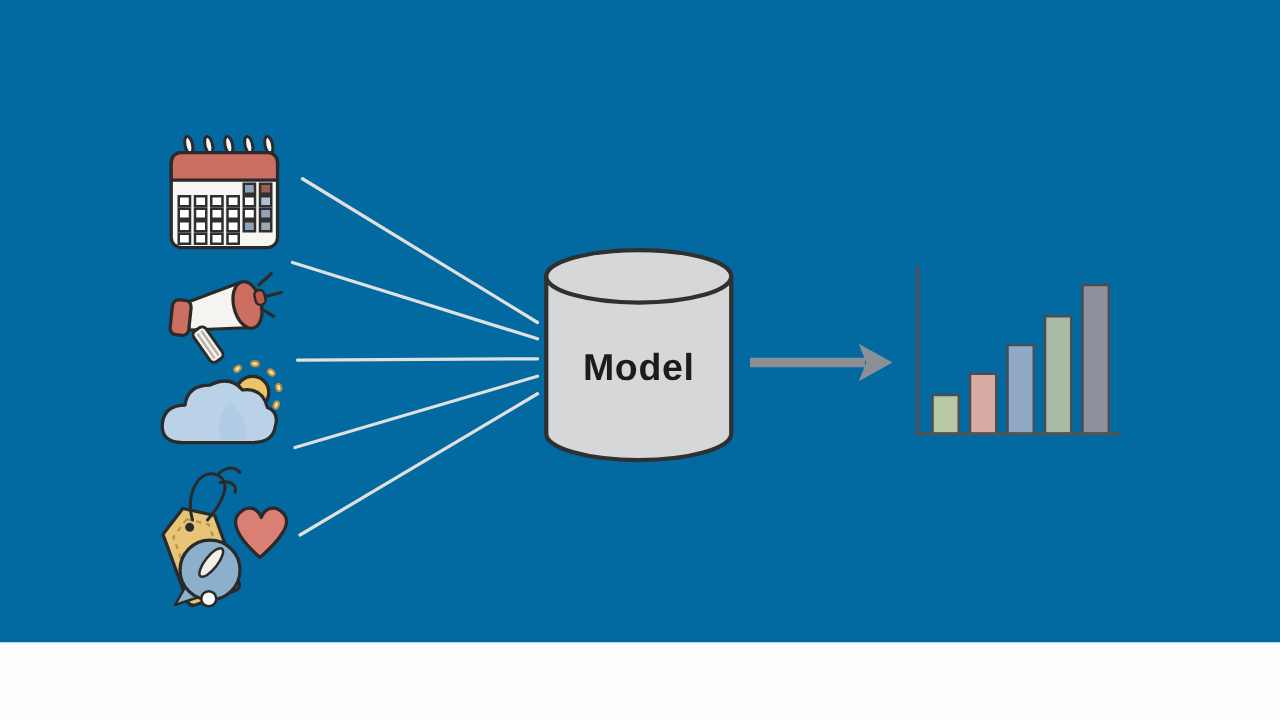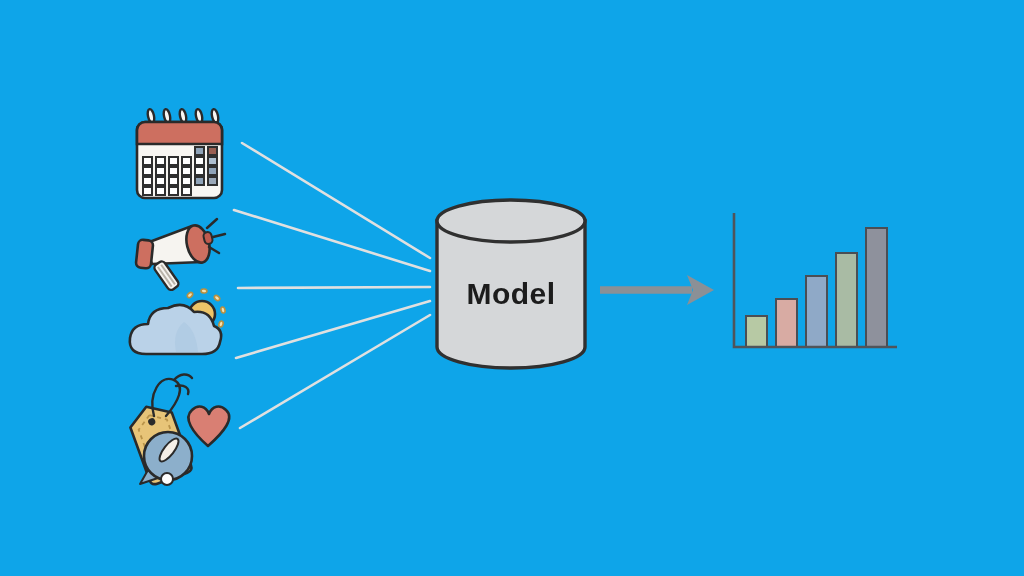--- a/index.html
+++ b/index.html
@@ -1,20 +1,20 @@
 <!DOCTYPE html>
 <html><head>
 <meta charset="utf-8">
 <style>
   html, body { margin: 0; padding: 0; background: #fdfdfd; }
   .canvas {
     position: relative;
     width: 1024px;
-    height: 576px;
-    background: #0ea5e9;
+    height: 514px;
+    background: #0369a1;
     overflow: hidden;
     font-family: "Liberation Sans", sans-serif;
   }
   svg { display: block; }
   .model-label {
     font-family: "Liberation Sans", "DejaVu Sans", sans-serif;
     font-weight: 700;
     font-size: 30px;
     fill: #1c1c1c;
     letter-spacing: 0.5px;

